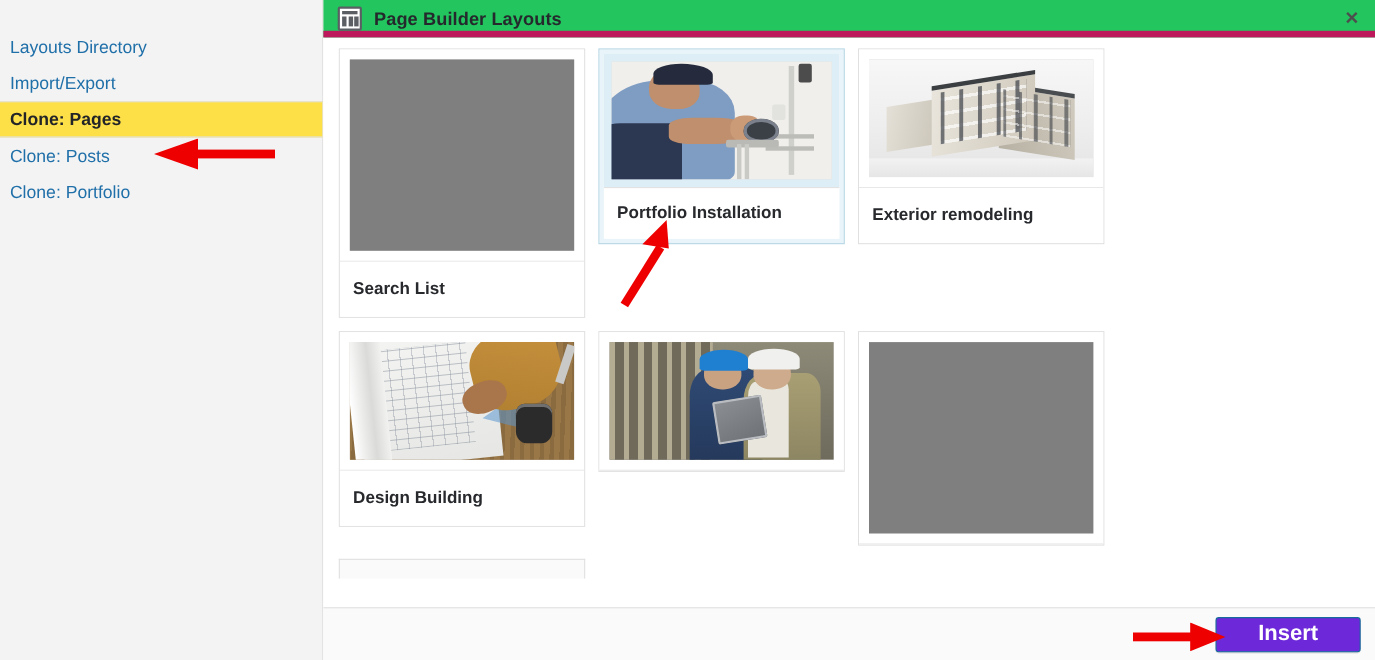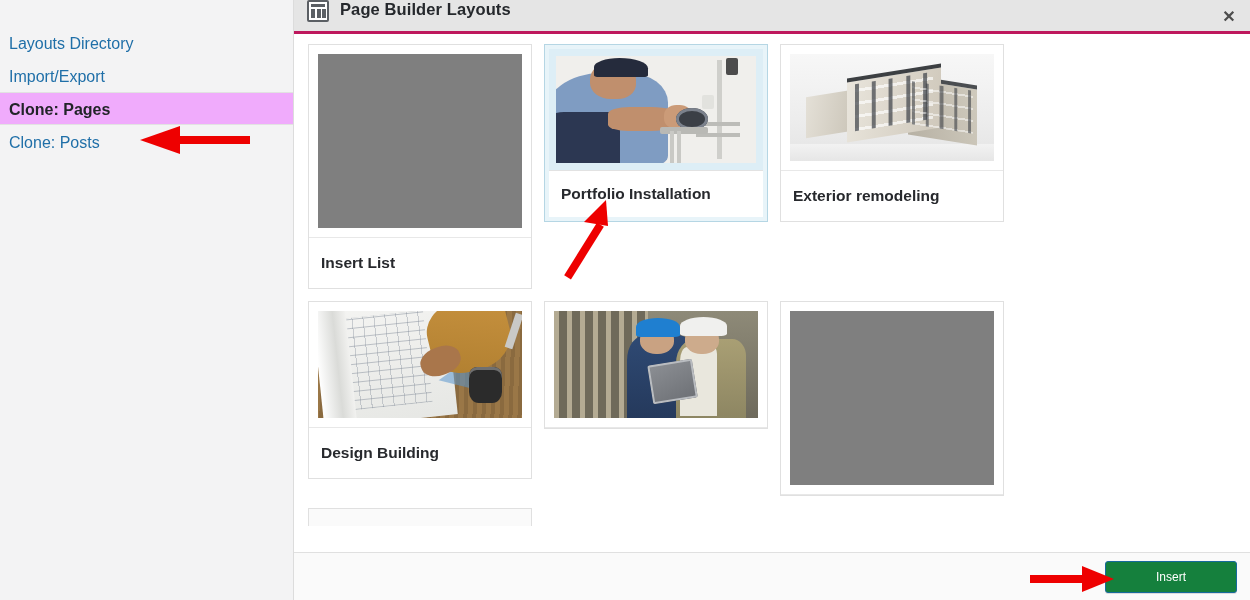--- a/index.html
+++ b/index.html
@@ -60,21 +60,21 @@
     padding-left: 9px;
     font-size: 16px;
     color: #1f6fa8;
     text-decoration: none;
     cursor: pointer;
     white-space: nowrap;
     border-top: 1px solid transparent;
     border-bottom: 1px solid transparent;
   }
   .nav-item.active {
-    background: #f0abfc;
+    background: #fde047;
     color: #222428;
     font-weight: bold;
     border-top: 1px solid #e2e2e2;
     border-bottom: 1px solid #e2e2e2;
   }
 
   
   .main {
     position: relative;
     flex: 1 1 auto;
@@ -82,24 +82,24 @@
     display: flex;
     flex-direction: column;
     background: #fff;
     min-width: 0;
   }
   .header {
     box-sizing: border-box;
     height: 34px;
     flex: 0 0 34px;
     display: flex;
-    align-items: flex-start;
+    align-items: flex-end;
     padding-left: 13px;
-    border-bottom: 3px solid #be185d;
-    background: #e5e5e5;
+    border-bottom: 6px solid #be185d;
+    background: #22c55e;
     position: relative;
   }
   .hdr-icon {
     width: 22px;
     height: 22px;
     flex: 0 0 22px;
     border: 2px solid #5b5f64;
     border-radius: 2px;
     box-sizing: border-box;
     position: relative;
@@ -496,68 +496,70 @@
     display: flex;
     align-items: center;
     justify-content: flex-end;
     padding-right: 13px;
     position: relative;
   }
   .insert-btn {
     box-sizing: border-box;
     min-width: 132px;
     height: 32px;
-    background: #15803d;
+    background: #6d28d9;
     border: 1px solid #166a9c;
     border-radius: 3px;
     color: #fff;
     font-family: "Liberation Sans", sans-serif;
-    font-size: 12px;
+    font-size: 20px;
     cursor: pointer;
     padding: 0 14px;
     box-shadow: 0 1px 0 rgba(0,0,0,.12);
+    font-weight: bold;
   }
 
   
   .ann { position: absolute; pointer-events: none; }
   #arrow-sidebar { left: 140px; top: 126px; }
   #arrow-card    { left: 558px; top: 200px; }
   #arrow-insert  { left: 1030px; top: 566px; }
 </style>
 </head>
 <body>
 
 <div class="app">
 
   <div class="sidebar">
 
     <div class="nav">
       <a class="nav-item" href="#">Layouts Directory</a>
       <a class="nav-item" href="#">Import/Export</a>
       <a class="nav-item active" href="#">Clone: Pages</a>
       <a class="nav-item" href="#">Clone: Posts</a>
+      <a class="nav-item" href="#">Clone: Portfolio</a>
     </div>
   </div>
 
   <div class="main">
 
     <div class="header">
       <span class="hdr-icon"></span>
       <span class="hdr-title">Page Builder Layouts</span>
       <button class="close-btn">✕</button>
     </div>
 
     <div class="scroll-area">
       <div class="grid">
 
         <div class="card">
           <div class="thumb">
             <div class="thumb-inner placeholder"></div>
           </div>
-          <div class="card-label">Insert List</div>
+          <div class="card-label">Search List</div>
         </div>
 
         <div class="card selected">
           <div class="thumb">
             <div class="thumb-inner">
               <div class="art art-electrician">
                 <div class="wall"></div>
                 <div class="pipe"></div>
                 <div class="pipe2"></div>
                 <div class="clip" style="top:62%"></div>

